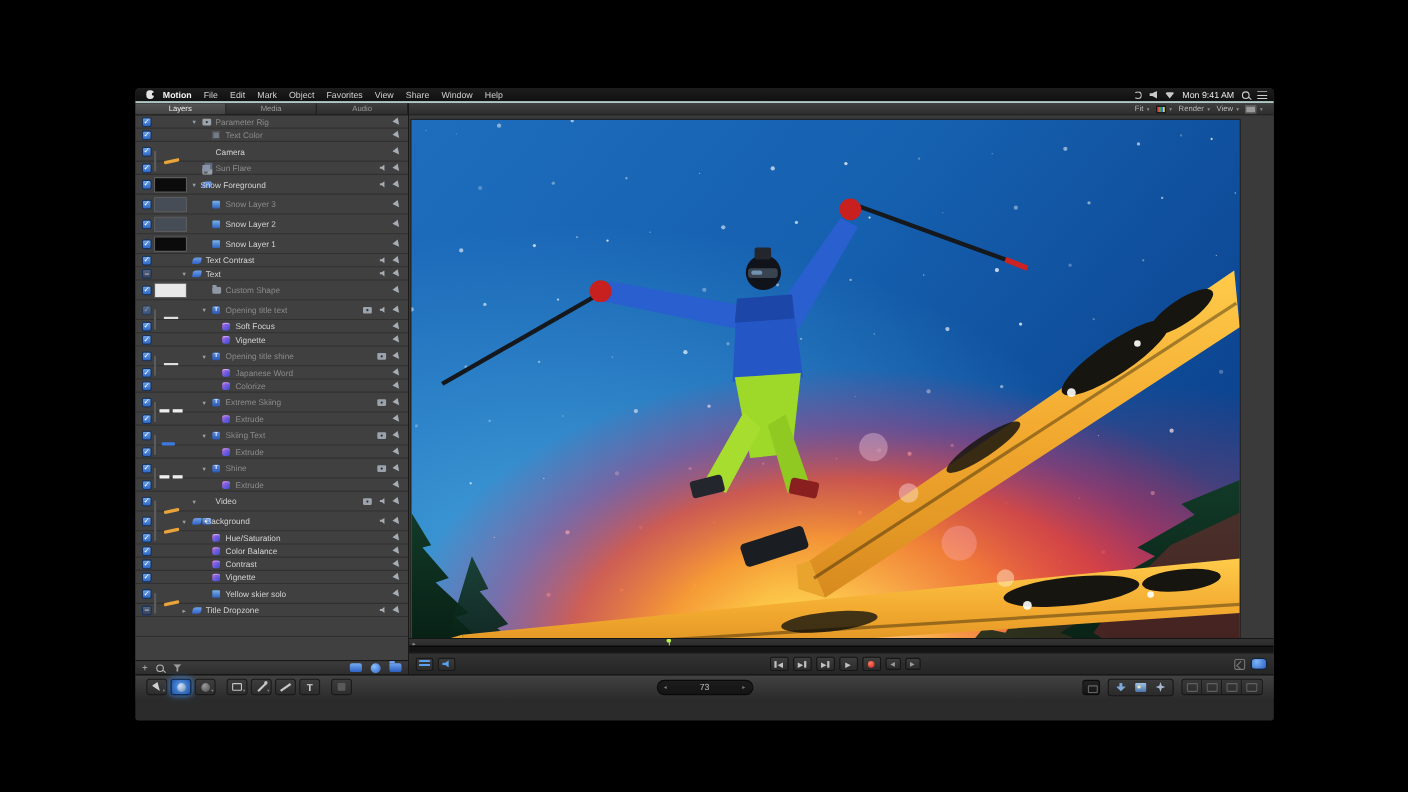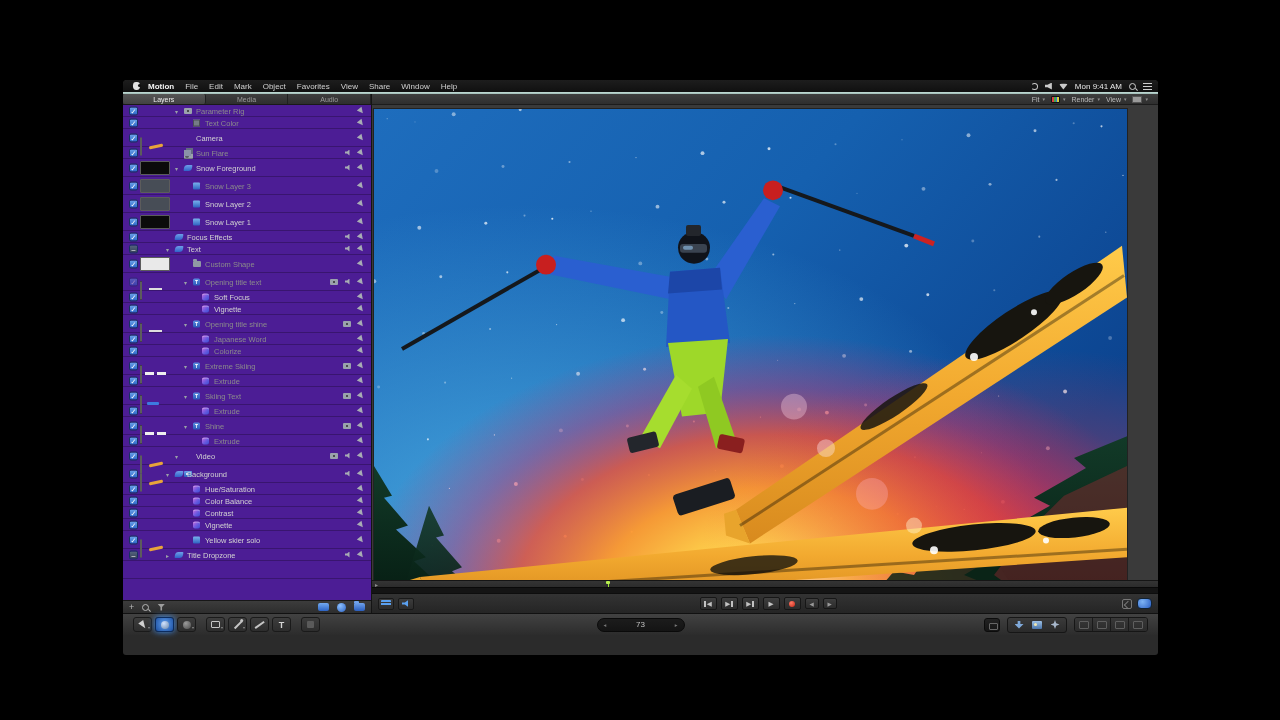--- a/index.html
+++ b/index.html
@@ -32,21 +32,21 @@
 
   
   .main { display:flex; height:519px; }
   .left-panel { width:249px; background:#2b2b2b; display:flex; flex-direction:column; border-right:1px solid #141414; }
 
   .tabbar { height:11px; background:linear-gradient(#3e3e3e,#2e2e2e); display:flex; border-bottom:1px solid #191919; }
   .tab { flex:1; display:flex; align-items:center; justify-content:center; font-size:7px; color:#9b9b9b;
     border-right:1px solid #202020; }
   .tab.active { background:linear-gradient(#555,#424242); color:#eee; border-radius:2px; }
 
-  .rows { flex:1; overflow:hidden; background:#4c1d95; }
+  .rows { flex:1; overflow:hidden; background:#404040; }
   .row { position:relative; border-bottom:1px solid rgba(0,0,0,.25); display:block; }
   .row.h-thumb { height:18px; }
   .row.h-plain { height:12px; }
   .cb { position:absolute; left:6px; top:50%; transform:translateY(-50%); width:9px; height:9px; border-radius:2px;
     background:linear-gradient(#6ca4ea,#2b66c8); border:1px solid #16335e; color:#fff; font-size:7px; line-height:7px;
     text-align:center; }
   .cb::after { content:"\2713"; }
   .cb.mixed { background:linear-gradient(#54657e,#37415a); }
   .cb.mixed::after { content:"\2013"; }
   .cb.dim { opacity:.45; }
@@ -236,21 +236,21 @@
               <span class="right-icons">
                 <span class="ric-speaker"></span>
                 <span class="ric-cursor"></span>
               </span>
             </div>
             <div class="row h-thumb">
               <span class="cb"></span>
               <span class="thumb t-black"></span>
               <span class="disc" style="left: 52px;">▾</span>
               <span class="ic ic-blob" style="left: 61px;"></span>
-              <span class="row-label" style="left: 73px;">Snow Foreground</span>
+              <span class="row-label" style="left: 59px;">Snow Foreground</span>
               <span class="right-icons">
                 <span class="ric-speaker"></span>
                 <span class="ric-cursor"></span>
               </span>
             </div>
             <div class="row h-thumb">
               <span class="cb"></span>
               <span class="thumb t-gray"></span>
               <span class="ic ic-rectblue" style="left: 70px;"></span>
               <span class="row-label dim" style="left: 82px;">Snow Layer 3</span>
@@ -272,21 +272,21 @@
               <span class="thumb t-black"></span>
               <span class="ic ic-rectblue" style="left: 70px;"></span>
               <span class="row-label" style="left: 82px;">Snow Layer 1</span>
               <span class="right-icons">
                 <span class="ric-cursor"></span>
               </span>
             </div>
             <div class="row h-plain">
               <span class="cb"></span>
               <span class="ic ic-blob" style="left: 52px;"></span>
-              <span class="row-label" style="left: 64px;">Focus Effects</span>
+              <span class="row-label" style="left: 64px;">Text Contrast</span>
               <span class="right-icons">
                 <span class="ric-speaker"></span>
                 <span class="ric-cursor"></span>
               </span>
             </div>
             <div class="row h-plain">
               <span class="cb mixed"></span>
               <span class="disc" style="left: 43px;">▾</span>
               <span class="ic ic-blob" style="left: 52px;"></span>
               <span class="row-label" style="left: 64px;">Text</span>

